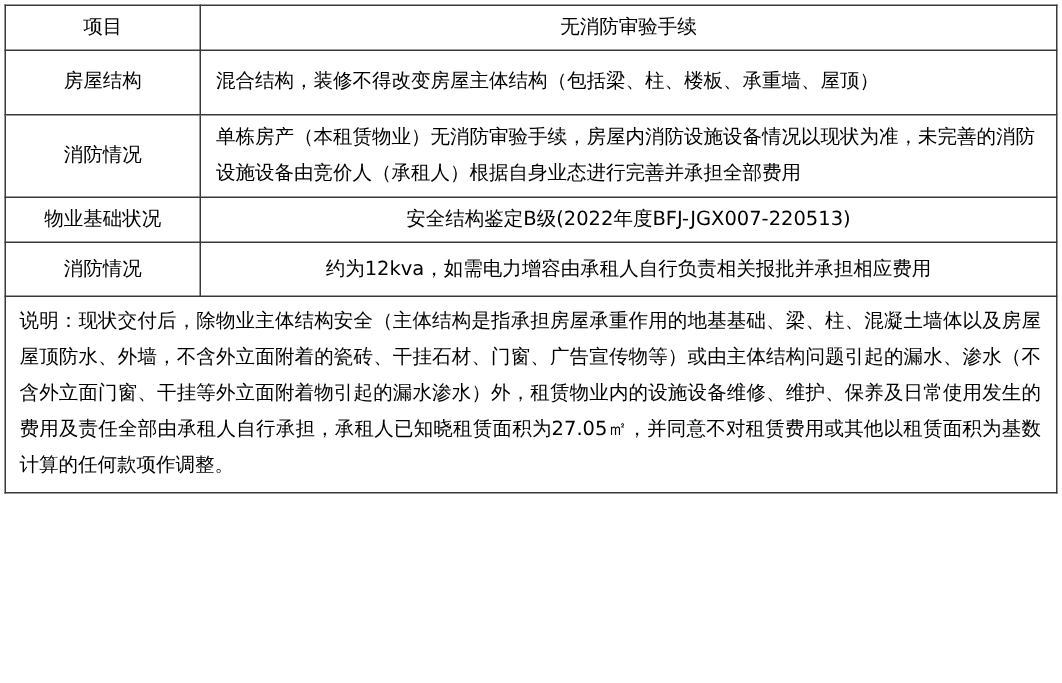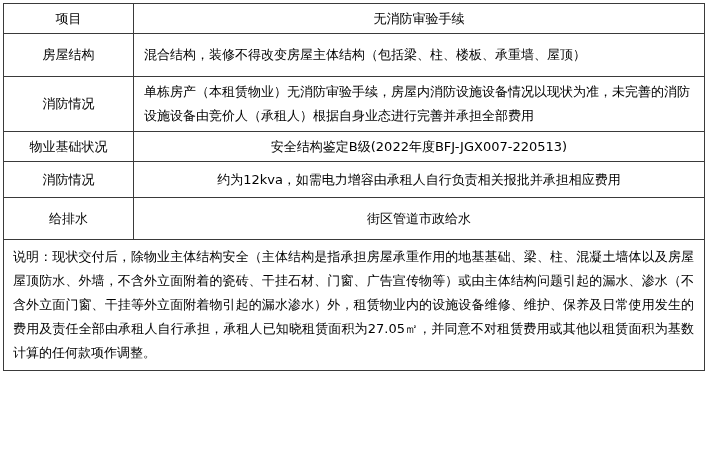--- a/index.html
+++ b/index.html
@@ -74,21 +74,17 @@
       <td class="value-left">单栋房产（本租赁物业）无消防审验手续，房屋内消防设施设备情况以现状为准，未完善的消防设施设备由竞价人（承租人）根据自身业态进行完善并承担全部费用</td>
     </tr>
     <tr class="r-basic">
       <td>物业基础状况</td>
       <td>安全结构鉴定B级(2022年度BFJ-JGX007-220513)</td>
     </tr>
     <tr class="r-power">
       <td>消防情况</td>
       <td>约为12kva，如需电力增容由承租人自行负责相关报批并承担相应费用</td>
     </tr>
-    <tr class="r-water">
-      <td>给排水</td>
-      <td>街区管道市政给水</td>
-    </tr>
     <tr class="r-note">
       <td class="note-cell" colspan="2">说明：现状交付后，除物业主体结构安全（主体结构是指承担房屋承重作用的地基基础、梁、柱、混凝土墙体以及房屋屋顶防水、外墙，不含外立面附着的瓷砖、干挂石材、门窗、广告宣传物等）或由主体结构问题引起的漏水、渗水（不含外立面门窗、干挂等外立面附着物引起的漏水渗水）外，租赁物业内的设施设备维修、维护、保养及日常使用发生的费用及责任全部由承租人自行承担，承租人已知晓租赁面积为27.05㎡，并同意不对租赁费用或其他以租赁面积为基数计算的任何款项作调整。</td>
     </tr>
   </tbody>
 </table>
 
 </body></html>

